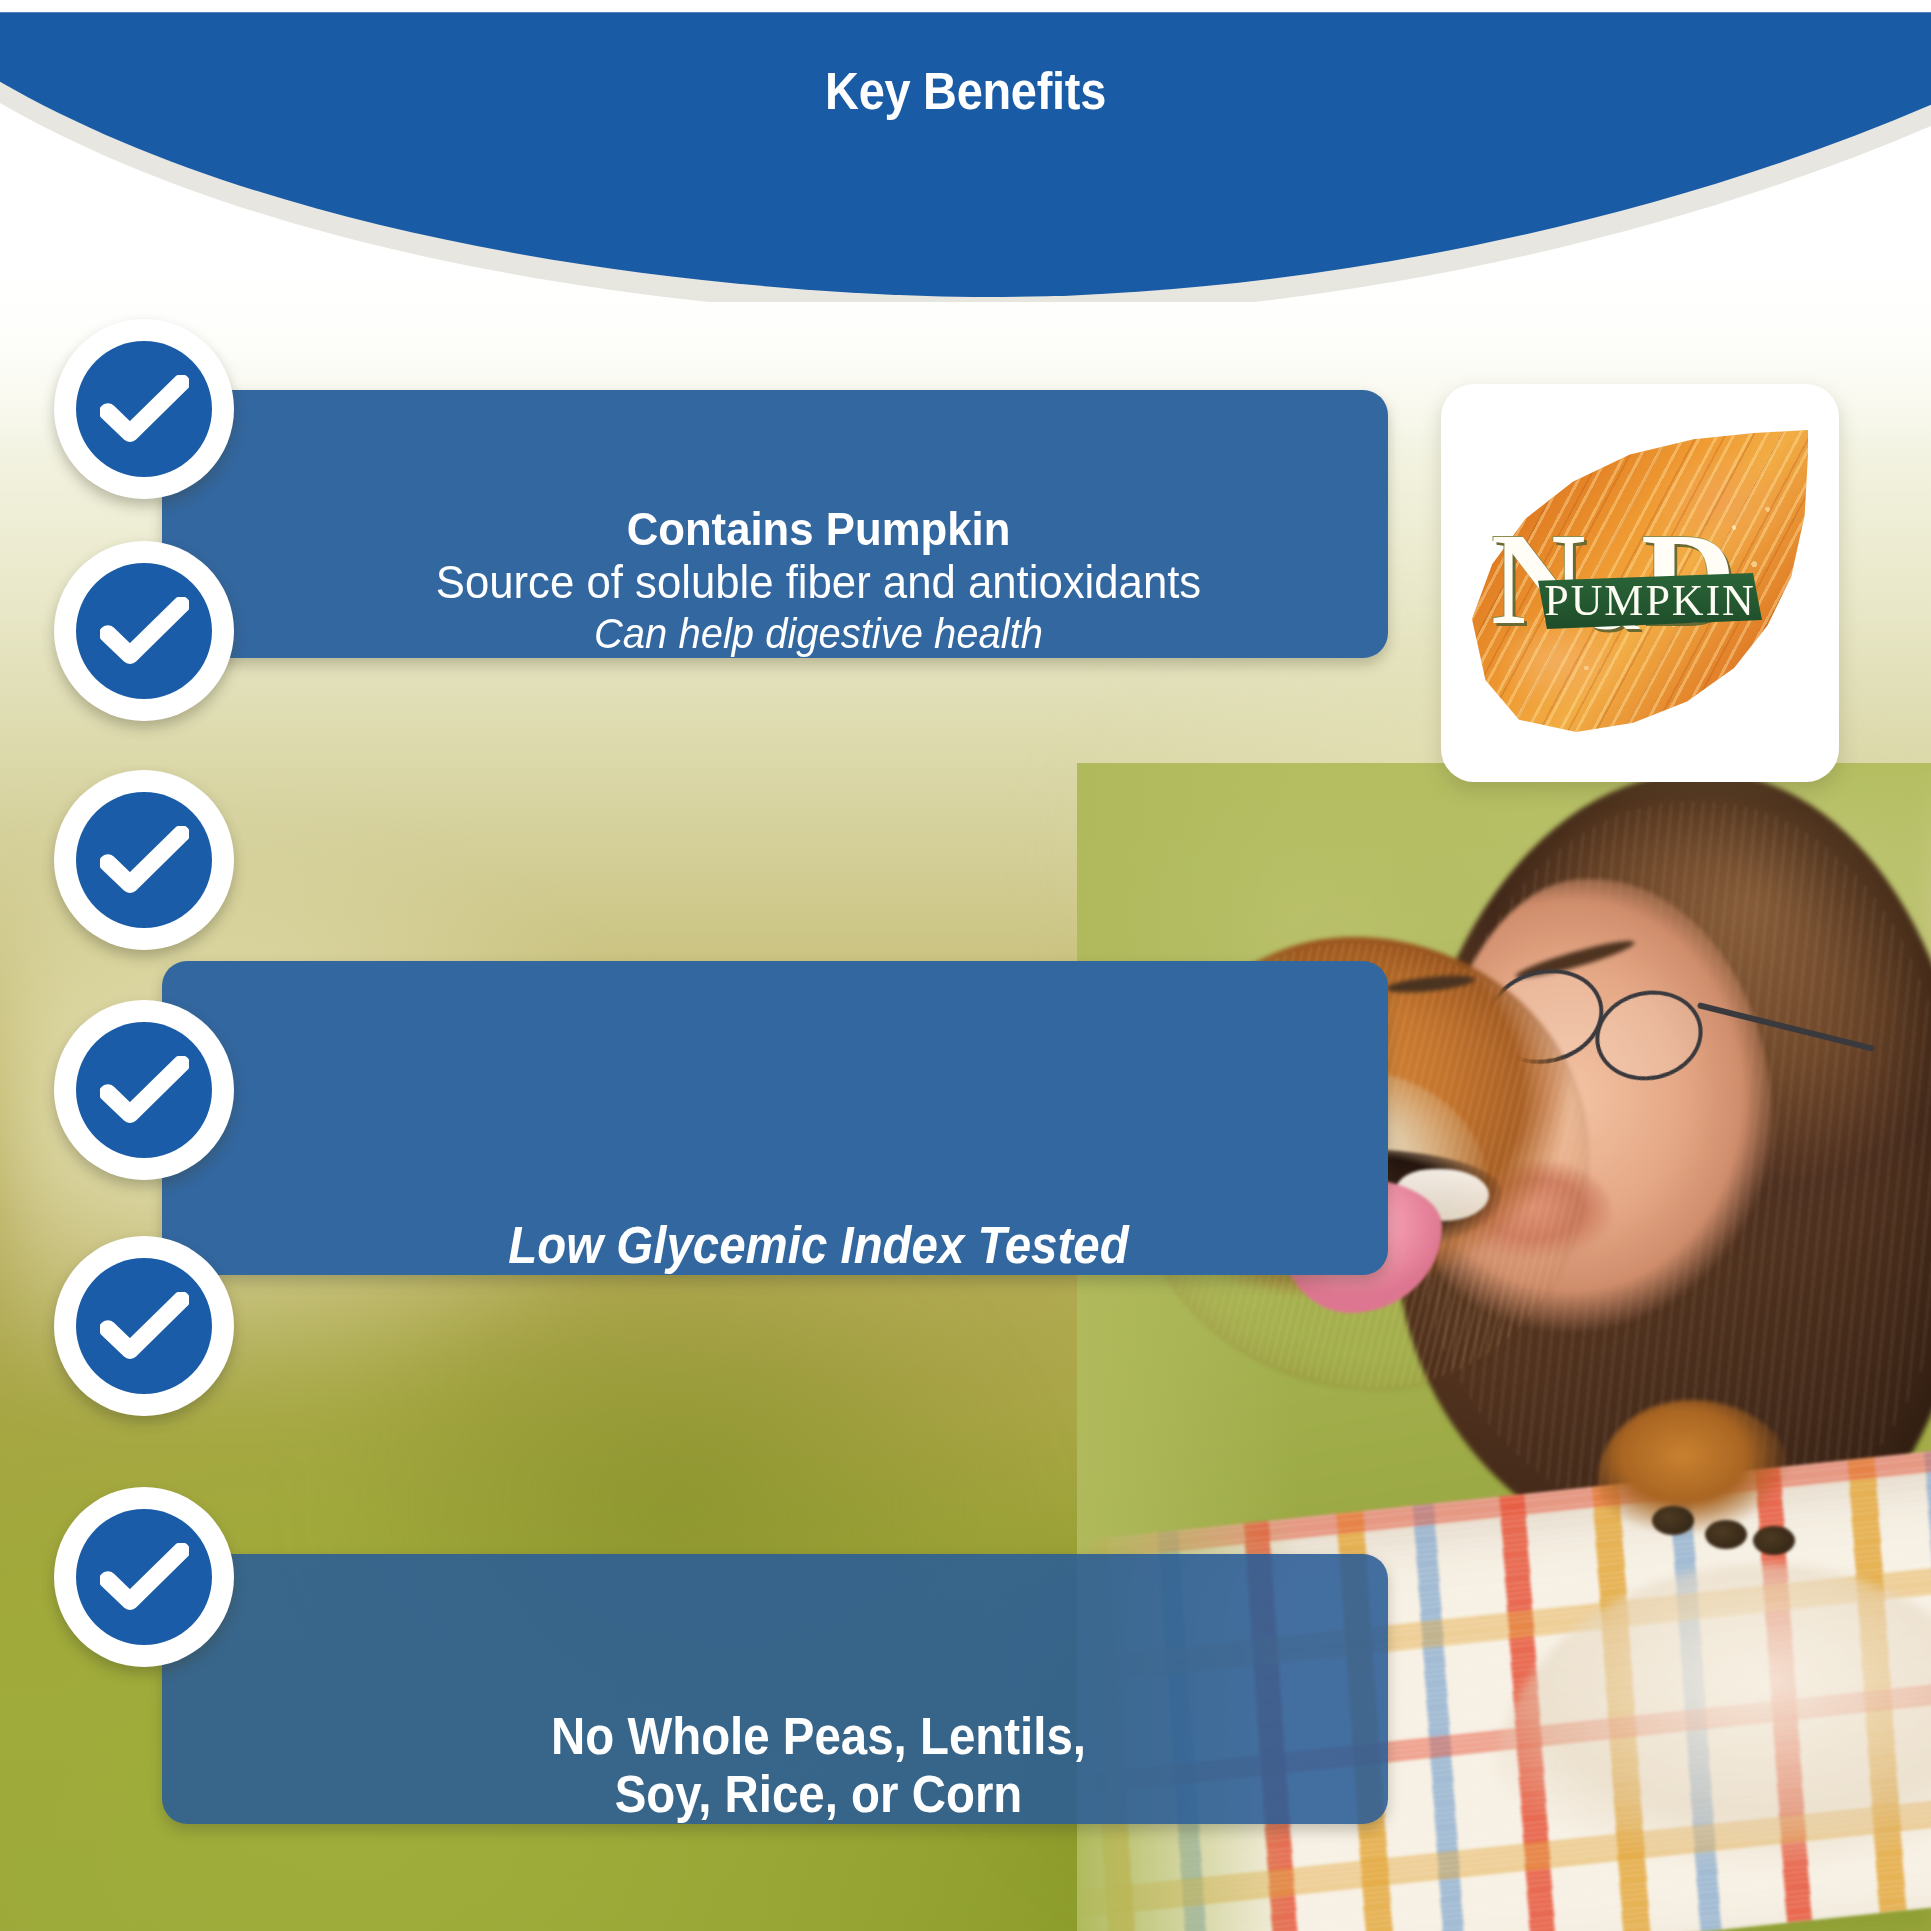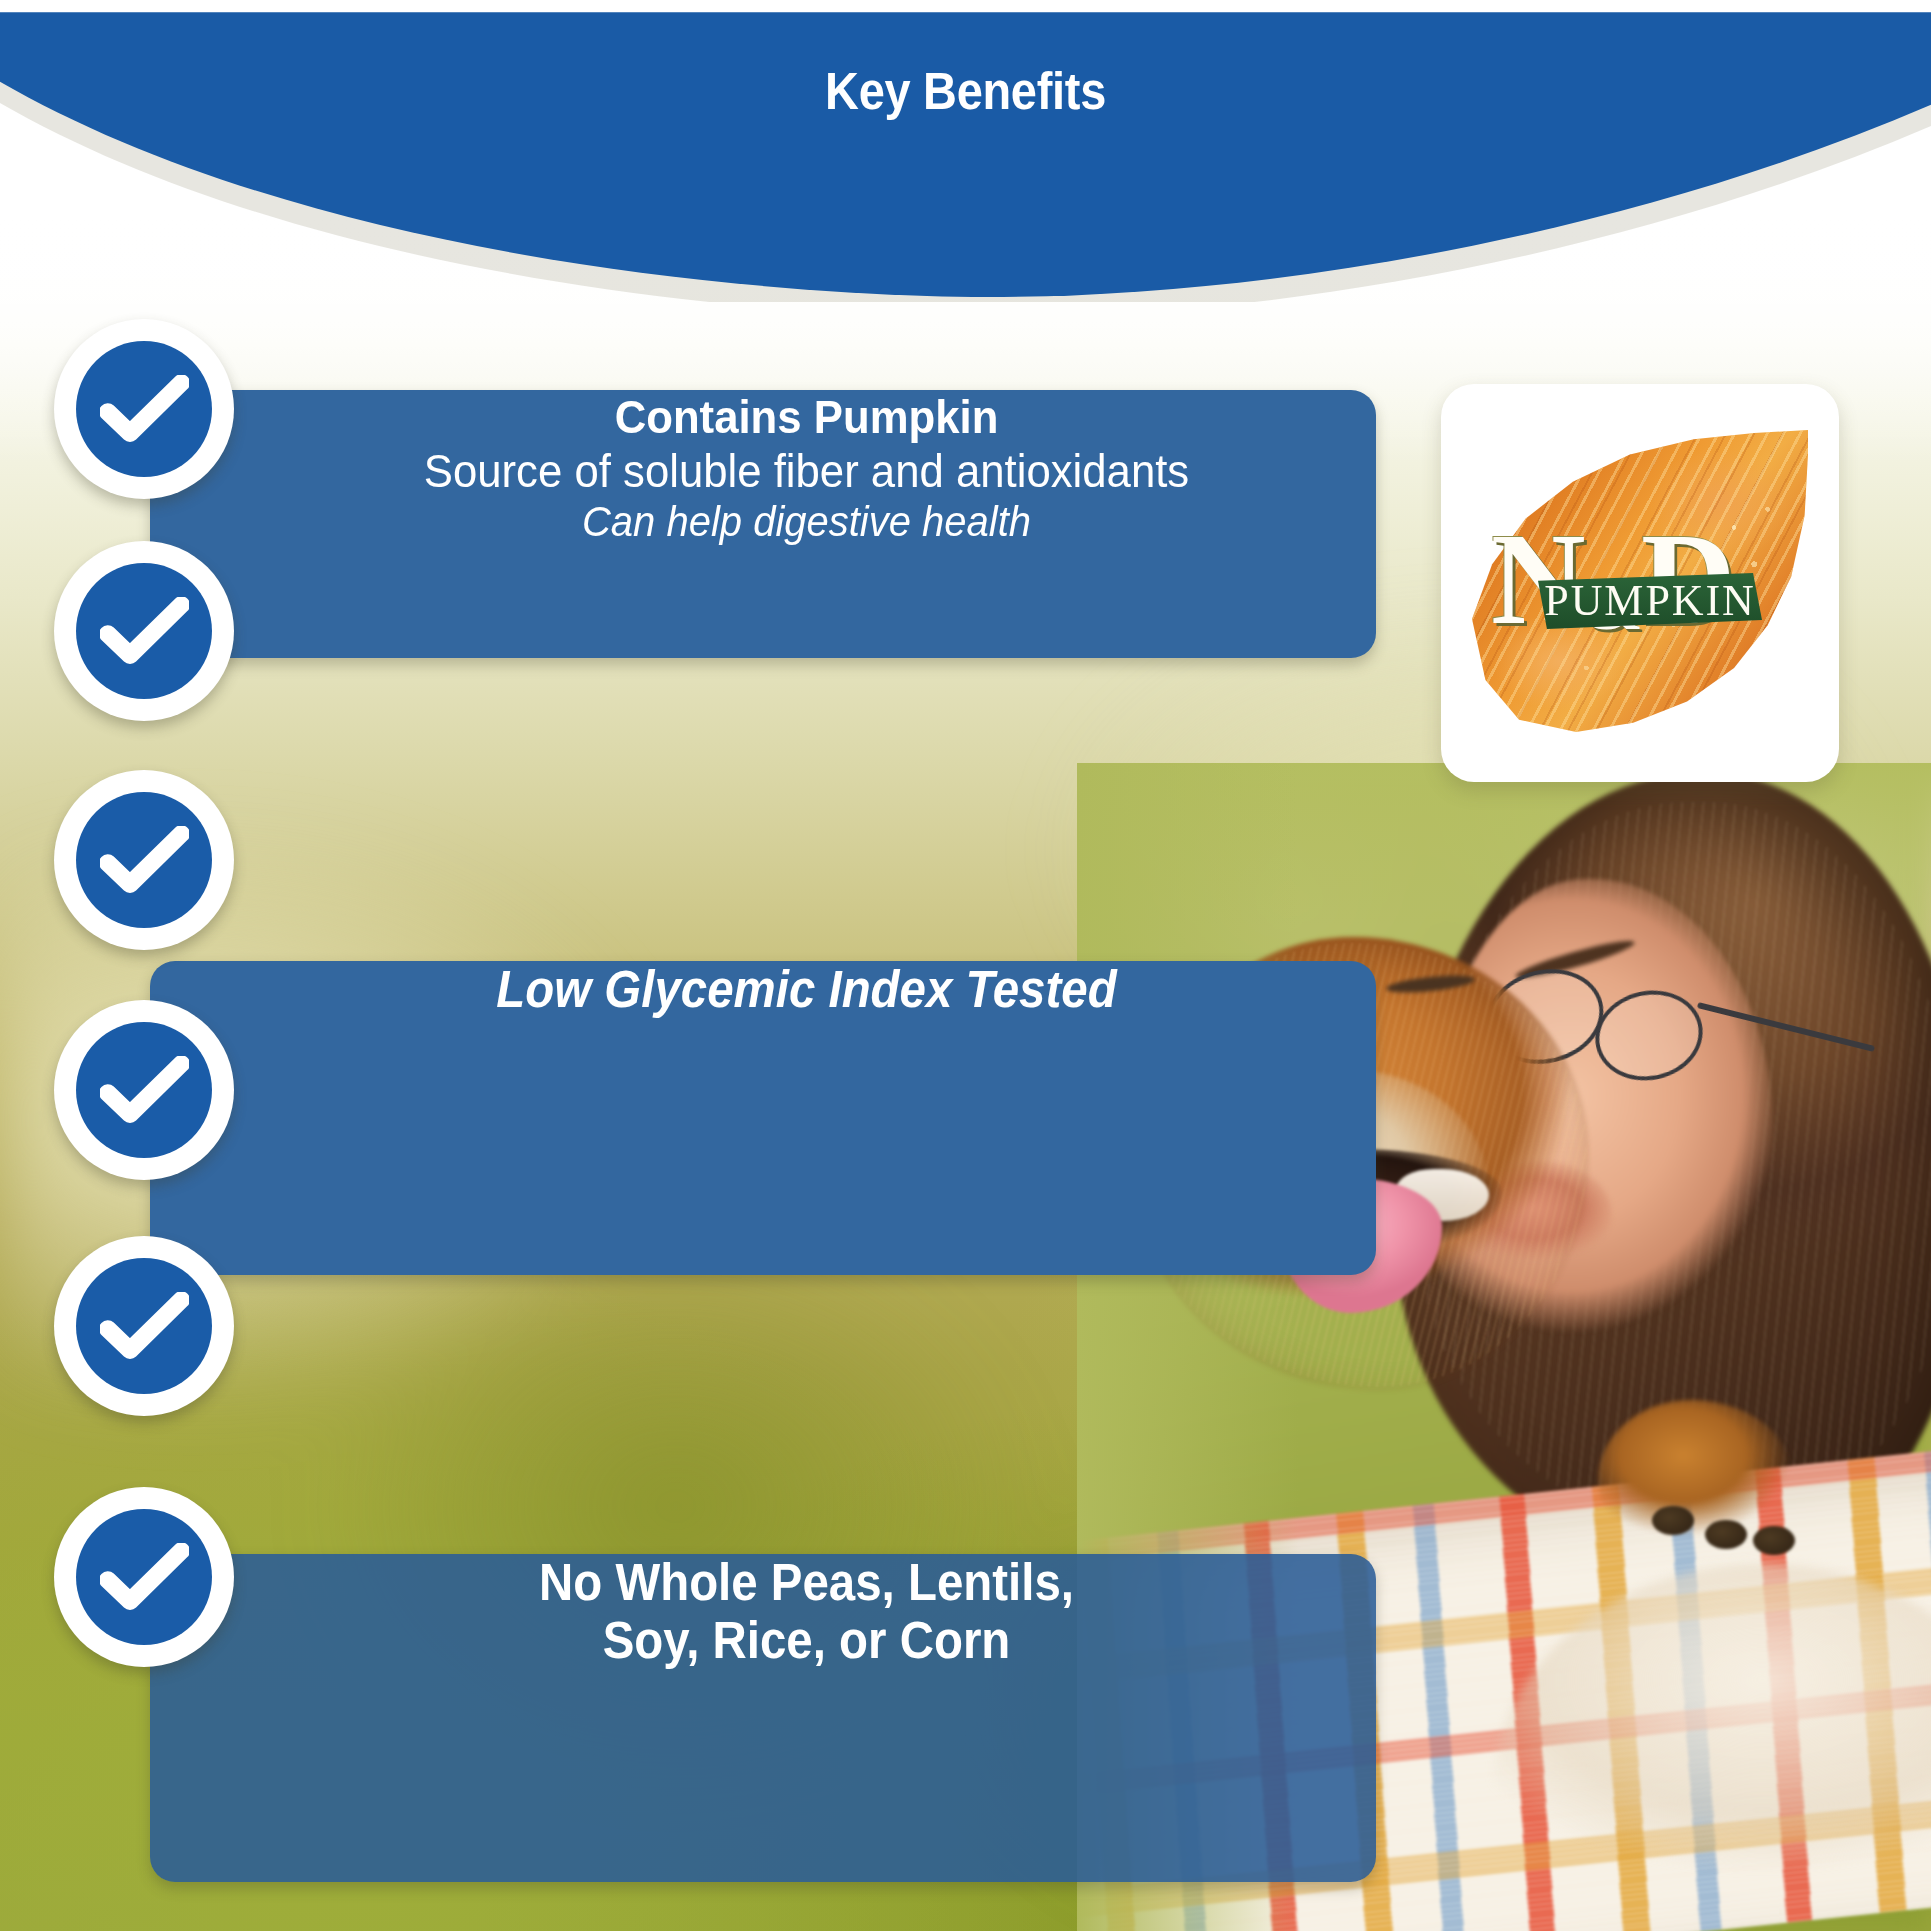--- a/index.html
+++ b/index.html
@@ -239,25 +239,25 @@
     display:flex; align-items:center; justify-content:center;
     color:#ffffff; font-size:51px; font-weight:700;
     letter-spacing:-0.3px;
     font-family:"Liberation Sans", sans-serif;
     transform:scaleX(.92);
   }
 
   
   #cards { position:absolute; left:0; top:0; width:1931px; height:1931px; }
   .card {
-    position:absolute; left:150px; width:1226px;
+    position:absolute; left:162px; width:1226px;
     background:#33679f;
     border-radius:25px;
     box-shadow:0 6.8px 12.6px rgba(60,60,40,.26);
-    display:flex; align-items:flex-start; justify-content:center;
+    display:flex; align-items:flex-end; justify-content:center;
   }
   .card.translucent { background:rgba(42,92,150,.88); }
   .card-text {
     width:1023px; margin-left:87px;
     text-align:center; color:#ffffff;
     line-height:1.14;
     transform:scaleX(.93); transform-origin:center;
   }
   .tl { display:block; }
   .tl.strong { font-weight:700; font-size:47px; }
@@ -431,21 +431,21 @@
   </div>
 
   <div class="check" style="top:1000px;">
     <div class="inner">
       <svg width="89" height="68" viewBox="0 0 92 70">
         <path d="M8,38 L31,60 L84,8" fill="none" stroke="#ffffff" stroke-width="18" stroke-linecap="round" stroke-linejoin="round"></path>
       </svg>
     </div>
   </div>
 
-  <div class="card translucent" style="top:1554px; height:328px;">
+  <div class="card translucent" style="top:1554px; height:270px;">
     <div class="card-text">
       <span class="tl big">No Whole Peas, Lentils,</span>
       <span class="tl big">Soy, Rice, or Corn</span>
     </div>
   </div>
   <div class="check" style="top:1236px;">
     <div class="inner">
       <svg width="89" height="68" viewBox="0 0 92 70">
         <path d="M8,38 L31,60 L84,8" fill="none" stroke="#ffffff" stroke-width="18" stroke-linecap="round" stroke-linejoin="round"></path>
       </svg>

